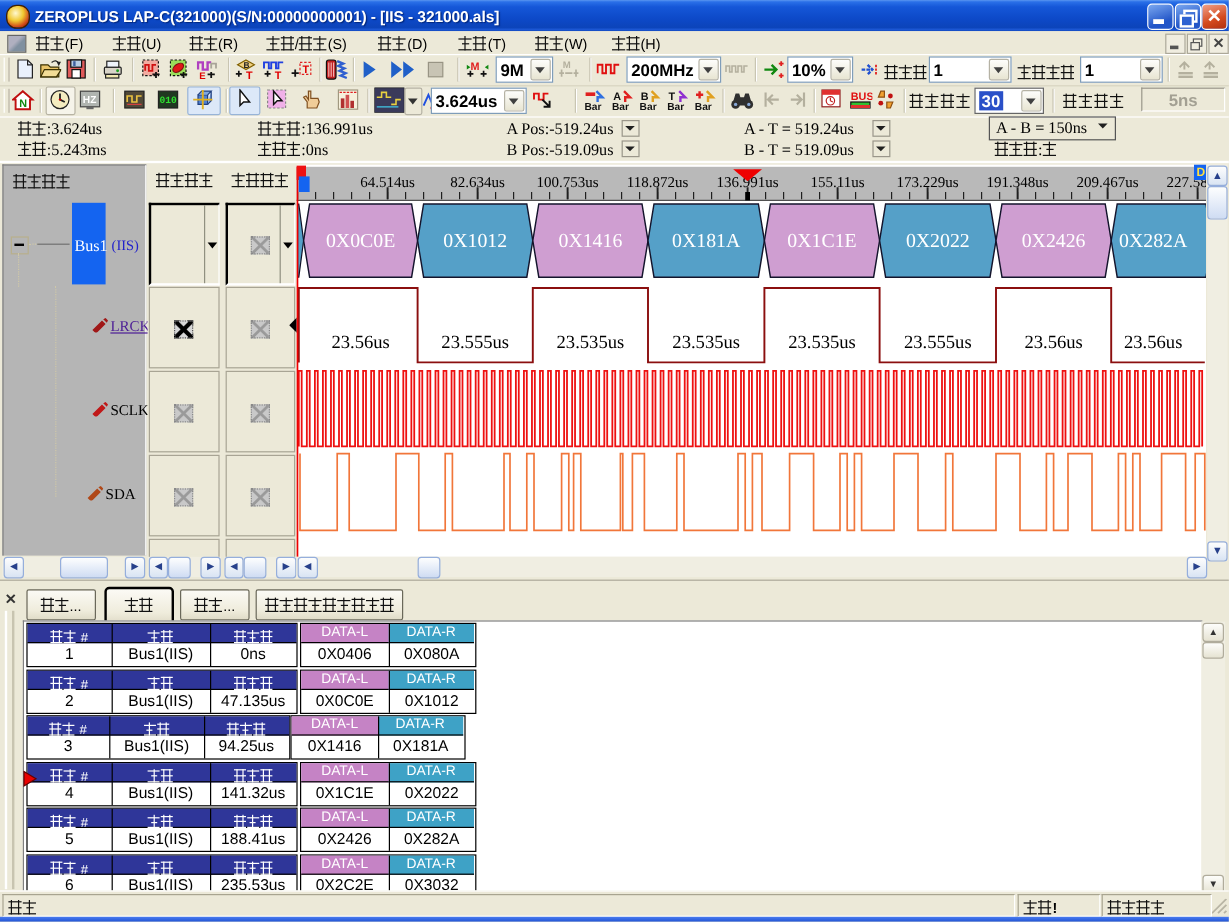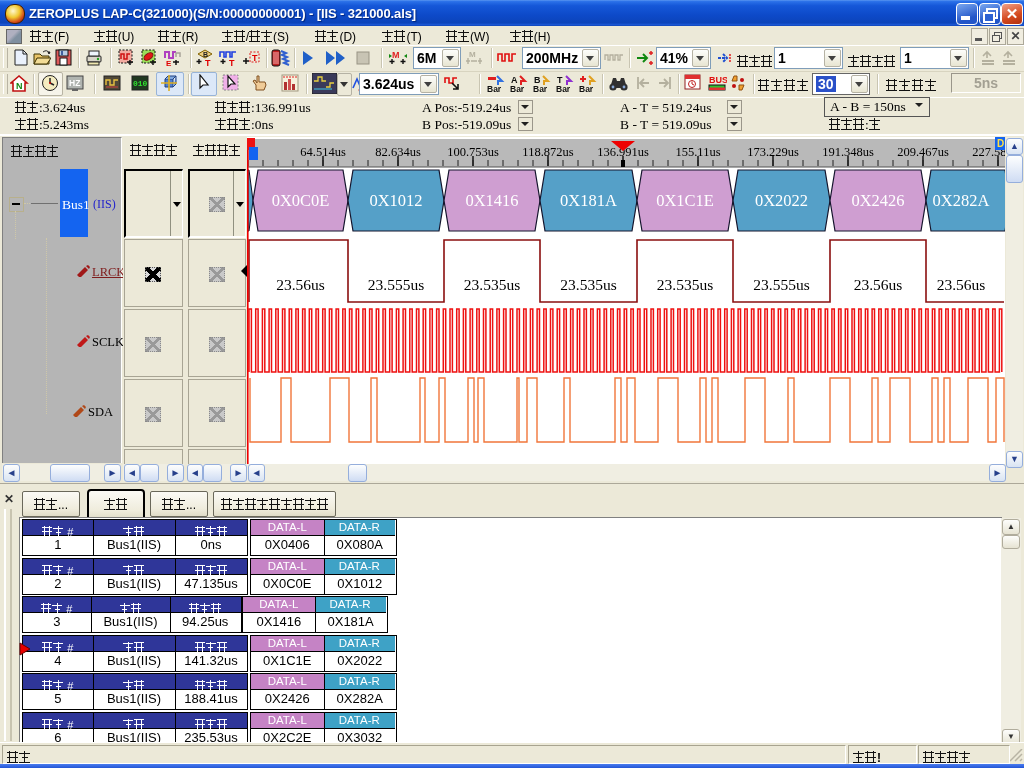--- a/index.html
+++ b/index.html
@@ -134,21 +134,21 @@
 <svg class="ab" style="left:355px;top:5px" width="16" height="16">
       <rect x="2" y="2" width="12" height="12" fill="#c8c4b4" stroke="#989484"></rect>
     </svg>
 <div class="tsep" style="left:381px"></div>
 <svg class="ab" style="left:388px;top:4px" width="20" height="18">
       <text x="4" y="9" font-size="9" font-weight="bold" fill="#e02020" font-family="Liberation Sans">M</text>
       <path d="M4,10 v5 m-2.5,-2.5 h5 M15,10 v5 m-2.5,-2.5 h5" stroke="#111" stroke-width="1.4"></path>
       <path d="M1,5 l3,2 -3,2 z M19,5 l-3,2 3,2 z" fill="#108810"></path>
     </svg>
 <div class="combo" style="left:413px;top:2px;width:46px;">
-      <span class="tx">6M</span>
+      <span class="tx">9M</span>
       <span class="cbtn"></span>
     </div>
 <svg class="ab" style="left:464px;top:4px" width="20" height="18">
       <text x="5" y="8" font-size="8" font-weight="bold" fill="#b4b09e" font-family="Liberation Sans">M</text>
       <path d="M2,12 h4 m-2,-3 v6 M18,12 h-4 m2,-3 v6 M7,12 h6" stroke="#b4b09e" stroke-width="1.4"></path>
     </svg>
 <div class="tsep" style="left:491px"></div>
 <svg class="ab" style="left:497px;top:6px" width="20" height="12">
       <path d="M1,10 v-7 h4 v7 h3 v-7 h4 v7 h3 v-7 h4" fill="none" stroke="#e01010" stroke-width="1.6"></path>
     </svg>
@@ -158,21 +158,21 @@
     </div>
 <svg class="ab" style="left:604px;top:6px" width="20" height="12">
       <path d="M1,9 v-5 h3 v5 h2 v-5 h3 v5 h2 v-5 h3 v5 h2 v-5 h3" fill="none" stroke="#b4b09e" stroke-width="1.3"></path>
     </svg>
 <div class="tsep" style="left:629px"></div>
 <svg class="ab" style="left:636px;top:4px" width="18" height="18">
       <path d="M1,9 h10 m-4,-4 l4,4 -4,4" fill="none" stroke="#108810" stroke-width="2"></path>
       <path d="M13,4 l4,0 m-2,-2 v4 M13,14 h4 m-2,-2 v4" stroke="#e02020" stroke-width="1.5"></path>
     </svg>
 <div class="combo" style="left:656px;top:2px;width:53px;">
-      <span class="tx">41%</span>
+      <span class="tx">10%</span>
       <span class="cbtn"></span>
     </div>
 <svg class="ab" style="left:716px;top:4px" width="18" height="18">
       <path d="M2,9 h9 m-4,-4 l4,4 -4,4" fill="none" stroke="#2050d0" stroke-width="2" stroke-dasharray="3,1"></path>
       <path d="M14,5 v8" stroke="#e02020" stroke-width="1.5" stroke-dasharray="2,1"></path>
     </svg>
 <div class="ab" style="left:737px;top:7px"><span class="g"></span><span class="h"></span><span class="g"></span></div>
 <div class="combo" style="left:774px;top:2px;width:67px;">
       <span class="tx">1</span>
       <span class="cbtn"></span>
@@ -368,21 +368,21 @@
  <div class="ab" style="left:21px;top:65px;width:8px;height:1px;border-top:1px dotted #cfc8a8;"></div>
  <div class="ab" style="left:28px;top:65px;width:27px;height:1px;background:#707070;"></div>
  <div class="ab" style="left:57px;top:31px;width:28px;height:68px;background:#1464f0;"></div>
  <div class="ab ser" style="left:59px;top:59px;color:#fff;font-size:13.5px;">Bus1</div>
  <div class="ab ser" style="left:90px;top:59px;color:#2222cc;font-size:12px;">(IIS)</div>
  <div class="ab" style="left:12px;top:73px;width:1px;height:28px;border-left:1px dotted #cfc8a8;"></div>
  <div class="ab" style="left:43px;top:100px;width:1px;height:176px;border-left:1px dotted #cfc8a8;"></div>
  <svg class="ab" style="left:72px;top:126px" width="16" height="13">
         <path d="M2,11 L10,3 l3,3 -8,8 z M11,2 l3,3 1,-2 -2,-2 z" fill="#a01818"></path>
       </svg>
- <div class="ab ser" style="left:89px;top:127px;font-size:12.5px;color:#7f1d1d;text-decoration:underline;">LRCK</div>
+ <div class="ab ser" style="left:89px;top:127px;font-size:12.5px;color:#4c1d95;text-decoration:underline;">LRCK</div>
  <svg class="ab" style="left:72px;top:196px" width="16" height="13">
         <path d="M2,11 L10,3 l3,3 -8,8 z M11,2 l3,3 1,-2 -2,-2 z" fill="#c01818"></path>
       </svg>
  <div class="ab ser" style="left:89px;top:197px;font-size:12.5px;color:#000;">SCLK</div>
  <svg class="ab" style="left:68px;top:266px" width="16" height="13">
         <path d="M2,11 L10,3 l3,3 -8,8 z M11,2 l3,3 1,-2 -2,-2 z" fill="#b04818"></path>
       </svg>
  <div class="ab ser" style="left:85px;top:267px;font-size:12.5px;color:#000;">SDA</div>
 </div>
 

